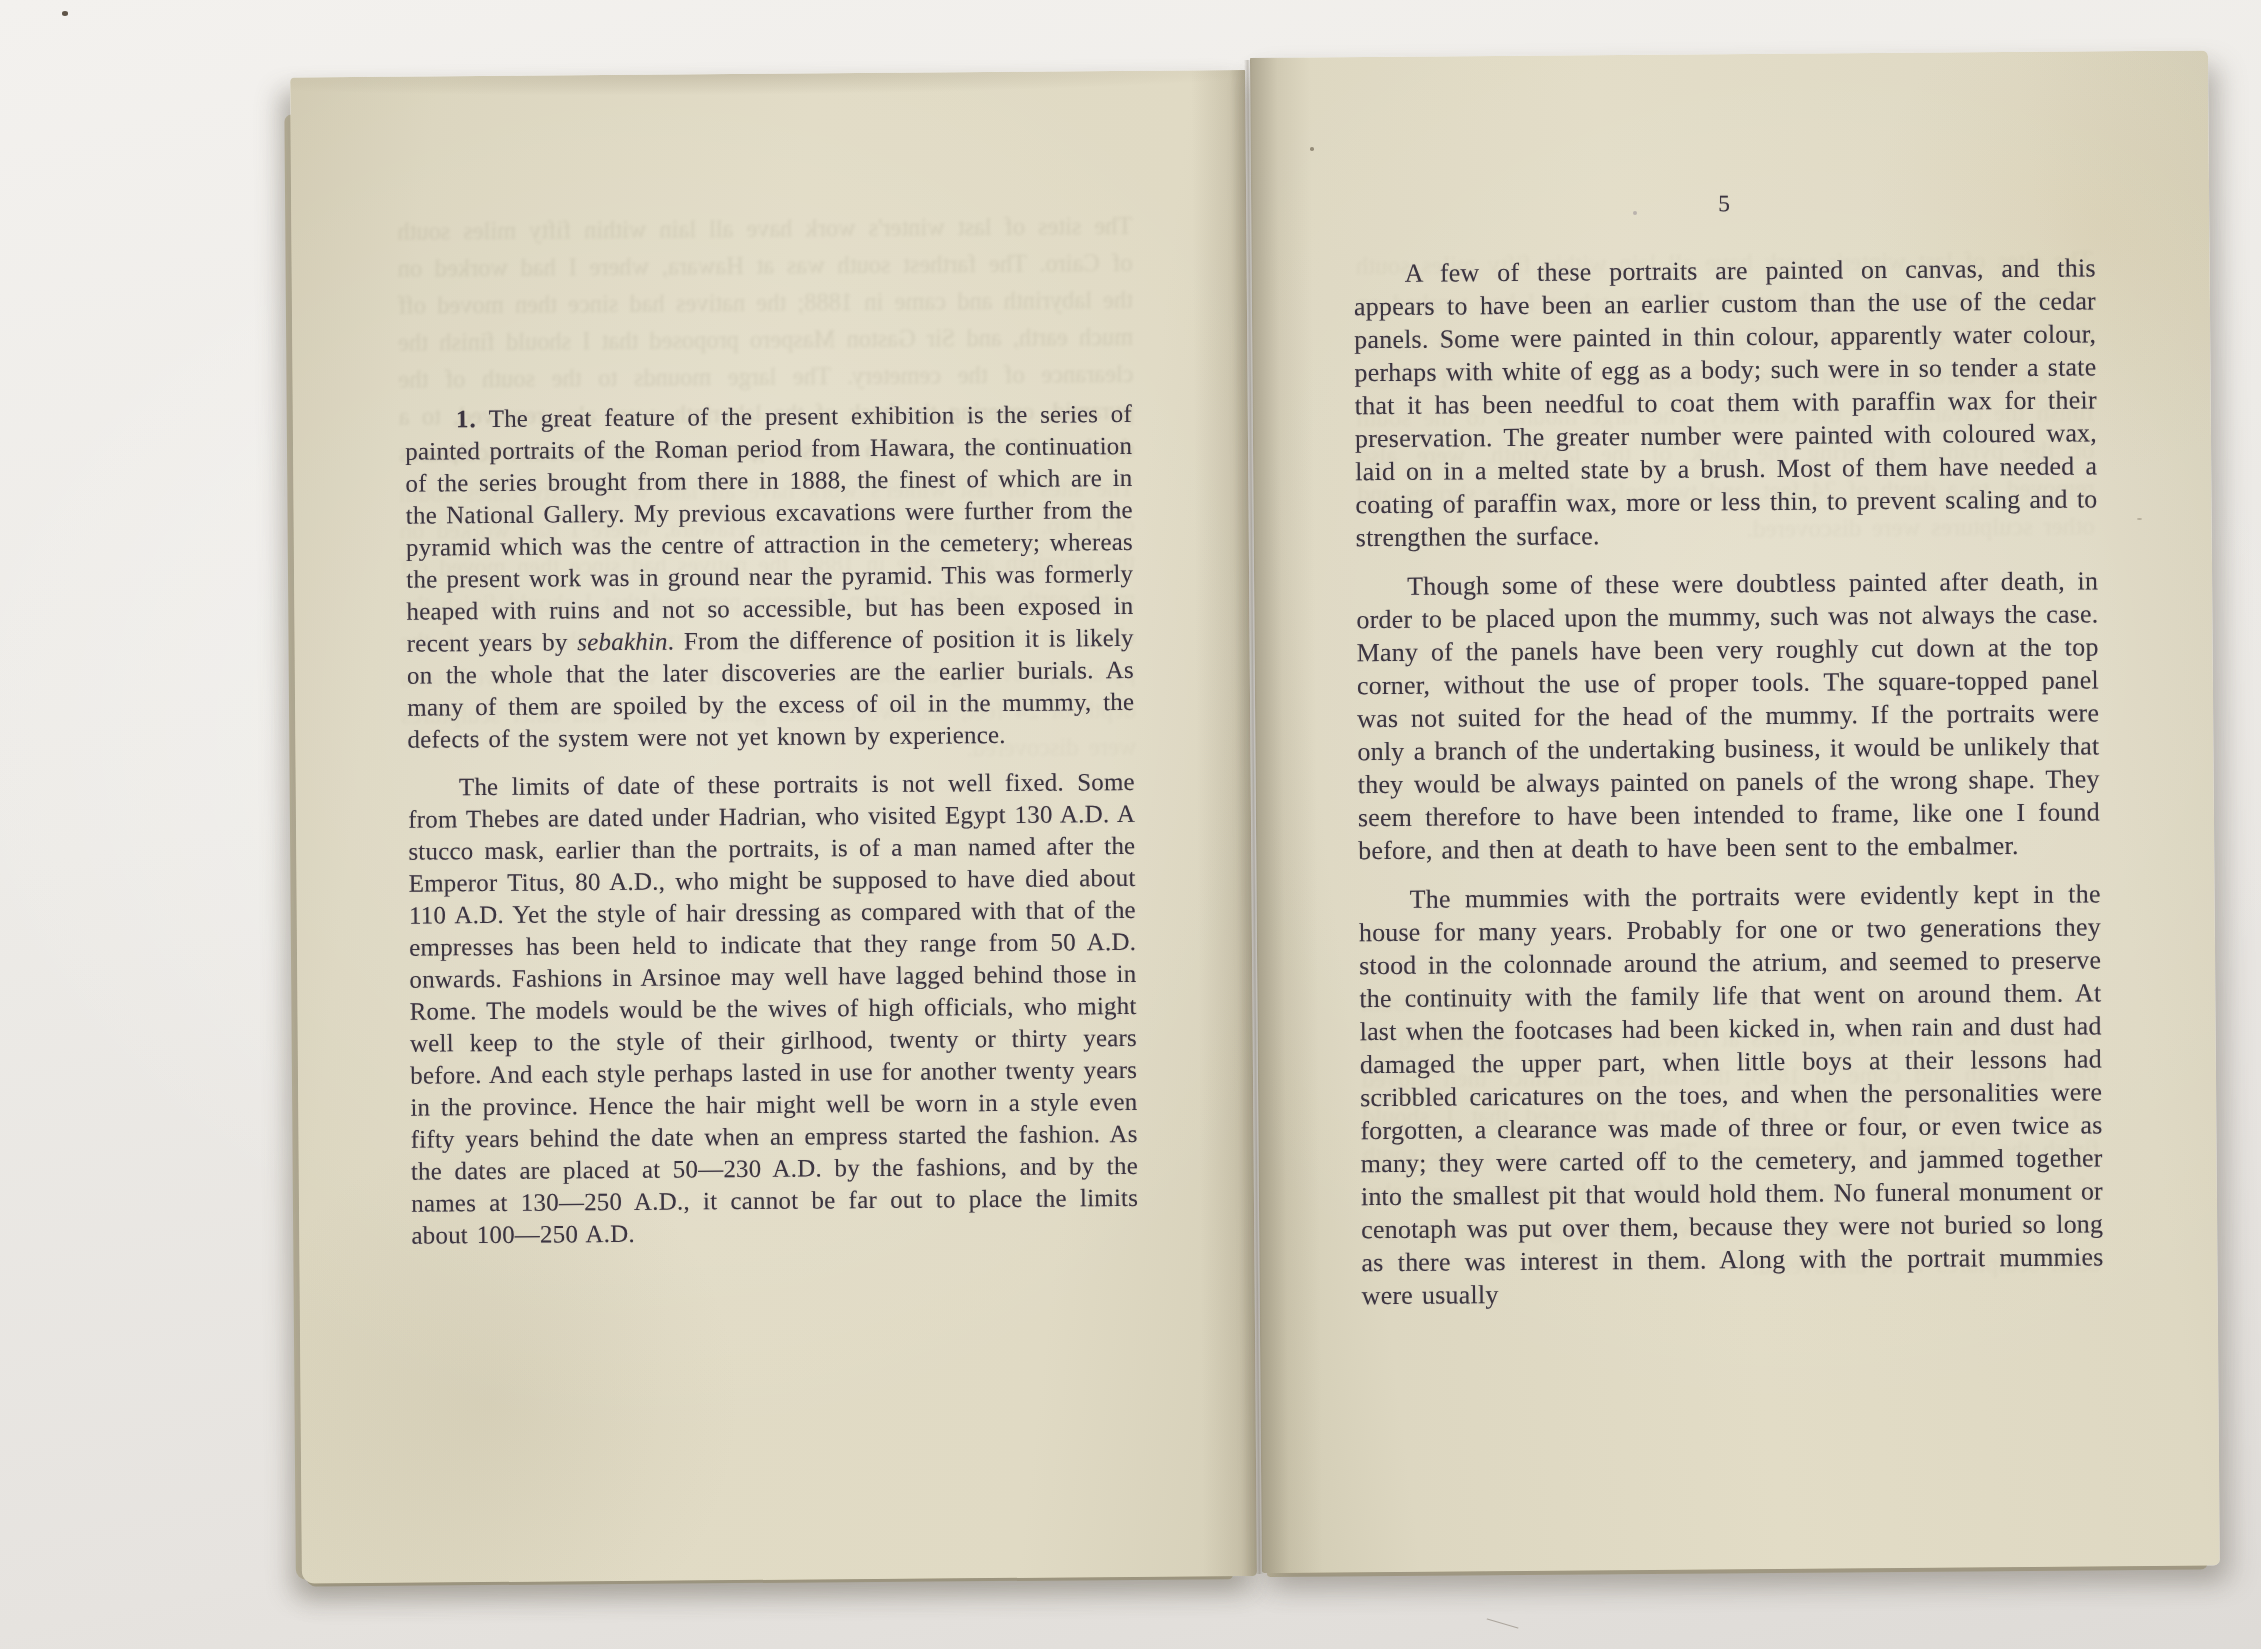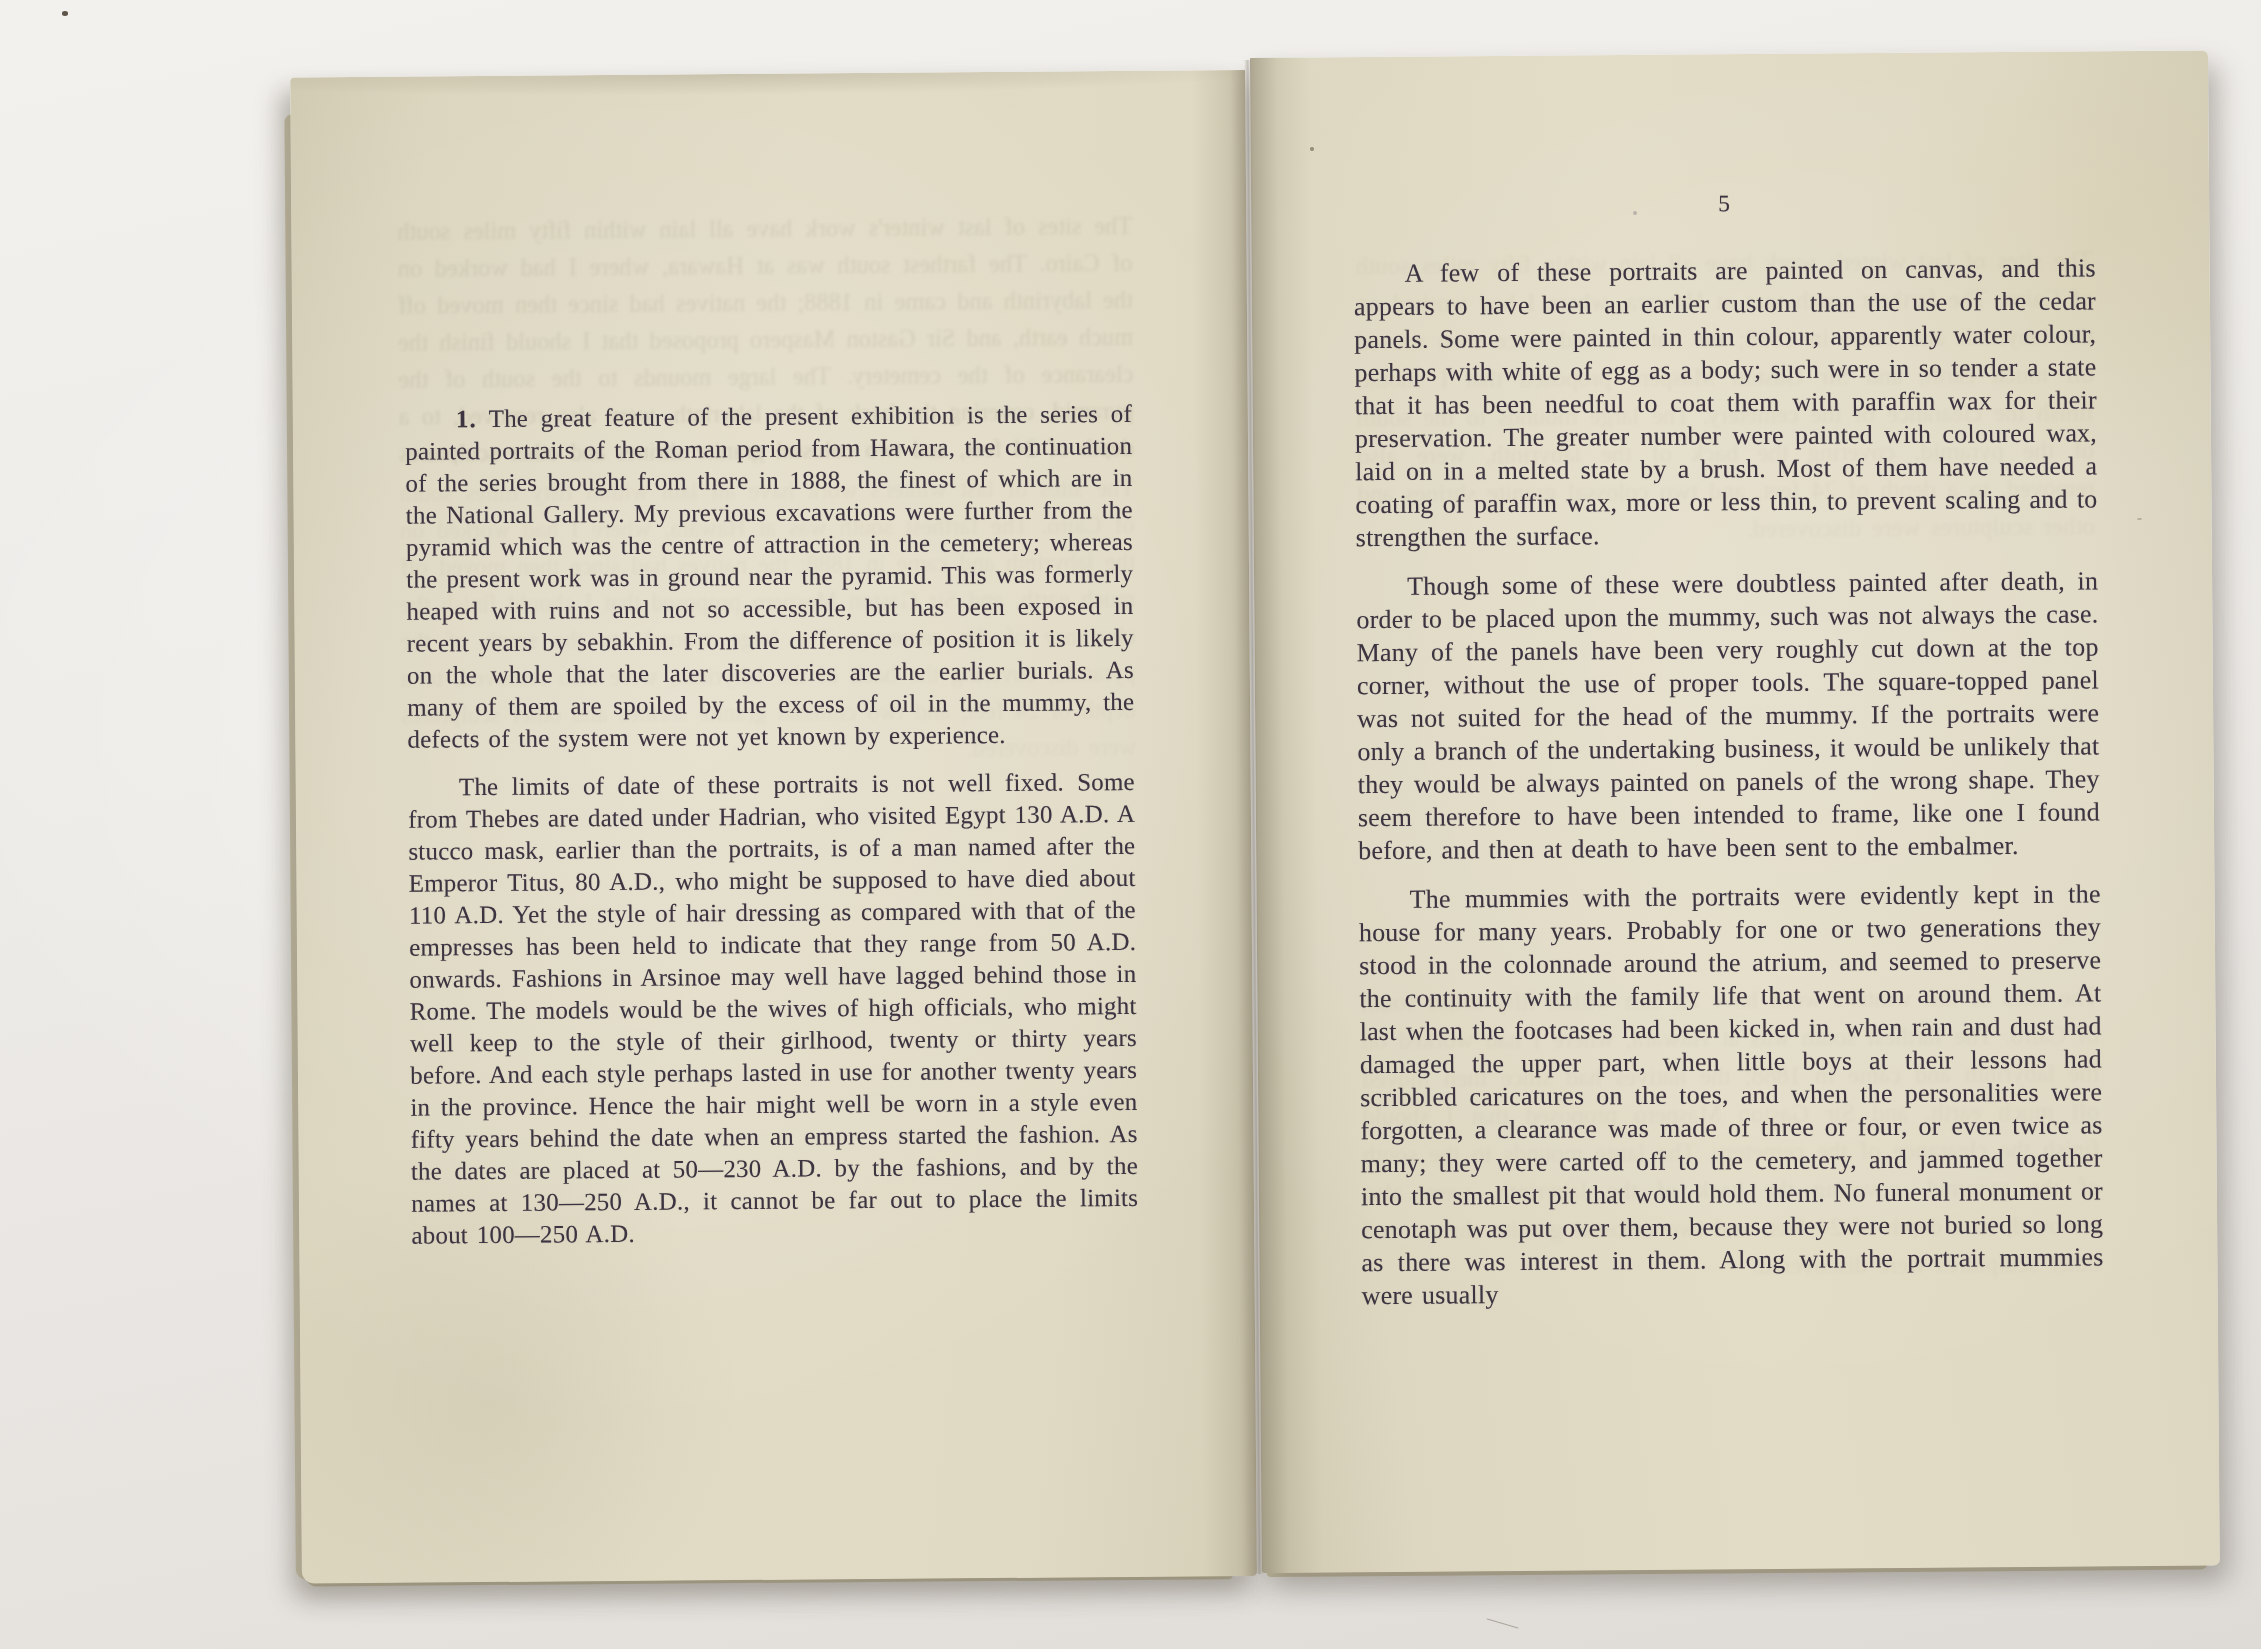--- a/index.html
+++ b/index.html
@@ -110,21 +110,21 @@
     left: 112px; top: 327px; width: 727px;
     font-size: 25px; line-height: 32px;
   }
   .right-text {
     left: 102px; top: 200px; width: 742px;
     font-size: 26px; line-height: 33px;
   }
   .para { margin: 0 0 16px 0; text-indent: 51px; }
   .para:last-child { margin-bottom: 0; }
   .para-num { font-weight: bold; letter-spacing: 0.9px; }
-  .italic-word { }
+  .italic-word { font-style: italic; }
   .page-number {
     position: absolute;
     left: 102px; top: 136px; width: 742px;
     text-align: center;
     font-size: 23.5px;
     color: #3c3541;
     text-shadow: 0 0 0.9px rgba(60,53,65,0.35);
     z-index: 4;
   }
   

